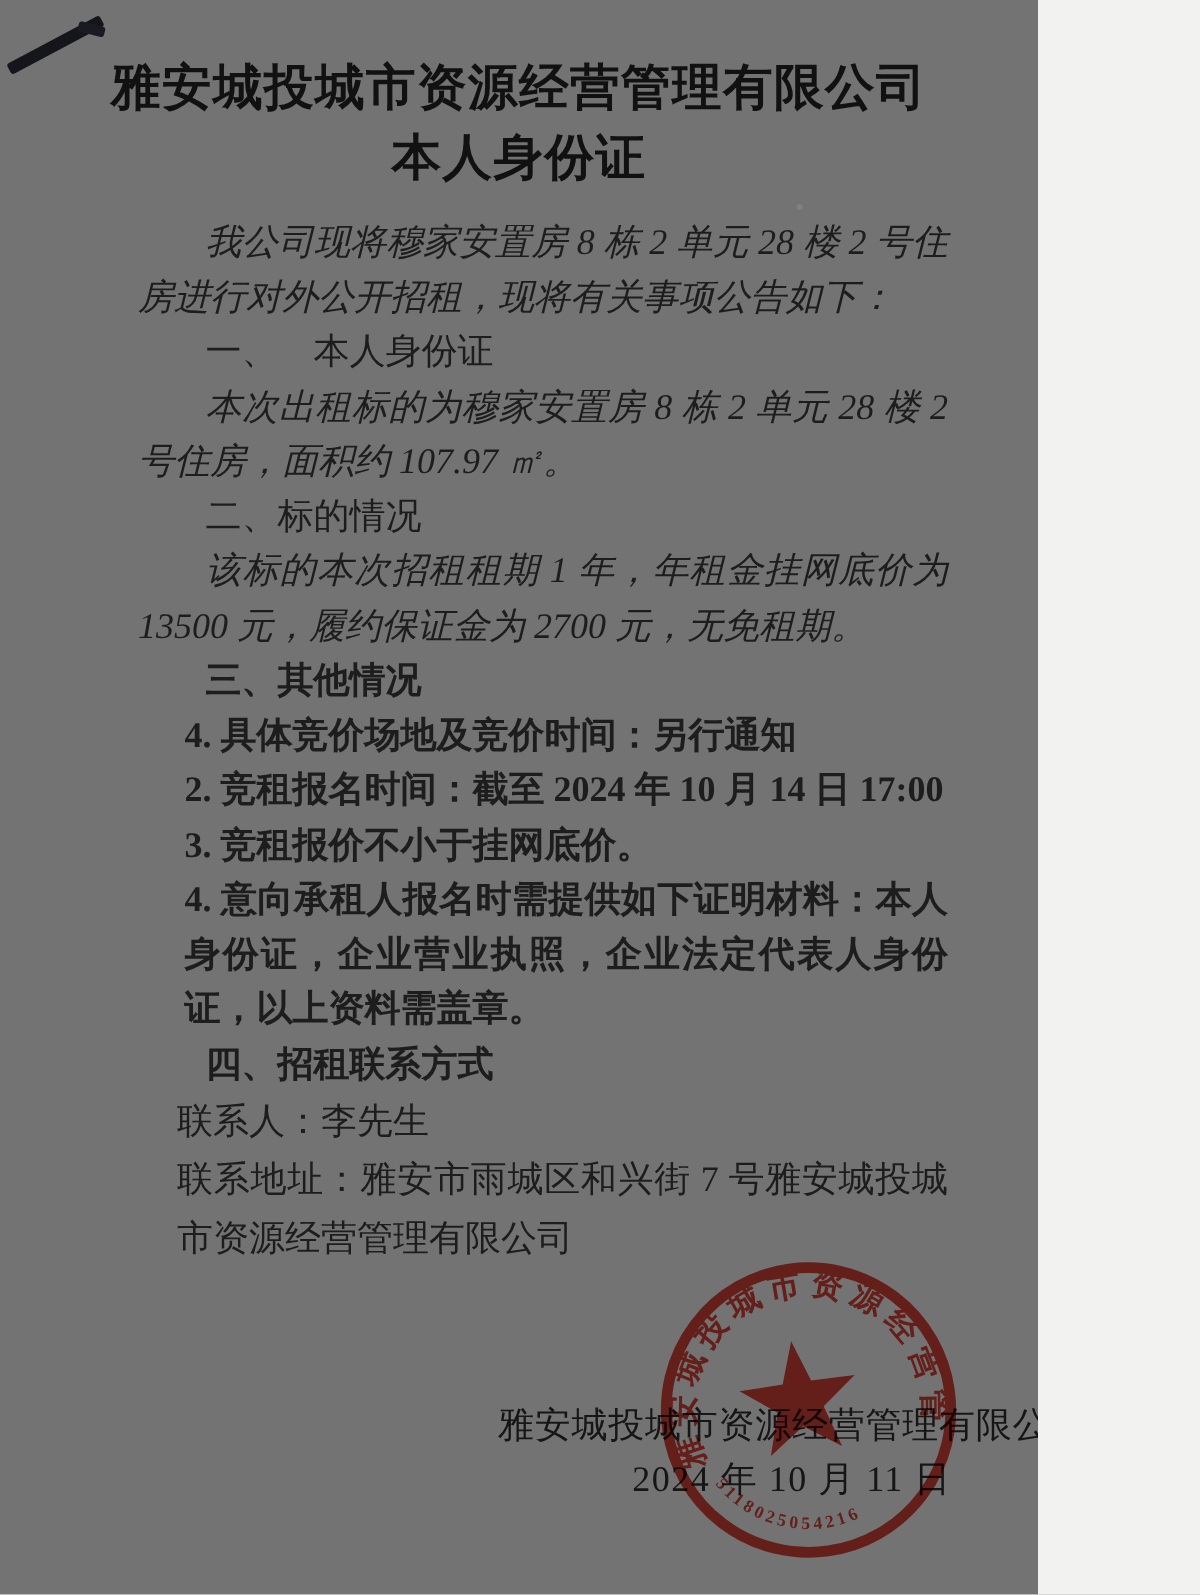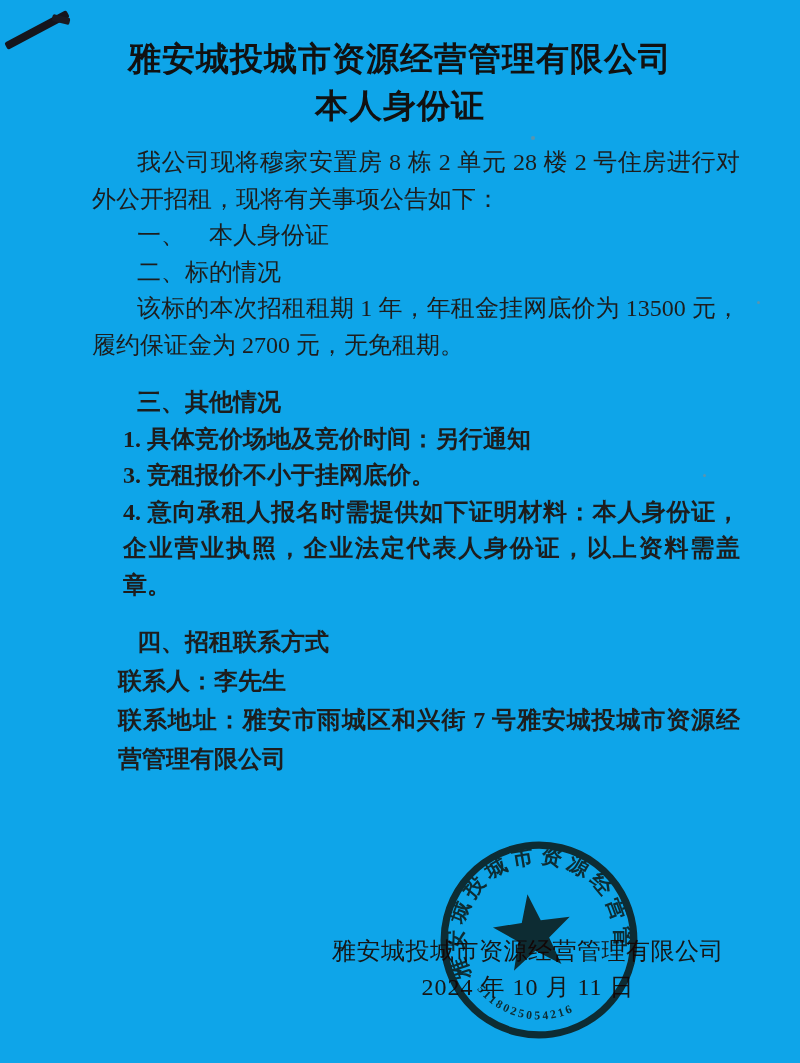--- a/index.html
+++ b/index.html
@@ -2,38 +2,38 @@
 <html><head>
 <meta charset="utf-8">
 <style>
   html,body{margin:0;padding:0;}
   body{
     width:800px;height:1063px;overflow:hidden;
     background:#f2f2f0;
     font-family:"Liberation Serif","DejaVu Serif",serif;
   }
   .page{
-    position:relative;width:800px;height:1063px;
-    background:#0ea5e9;color:#1d1d1d;overflow:hidden;
+    position:relative;width:692px;height:1063px;
+    background:#737373;color:#1d1d1d;overflow:hidden;
   }
   .title-block{
     padding-top:36px;text-align:center;
     font-weight:bold;font-size:33px;line-height:47px;color:#111;
     letter-spacing:1px;
   }
   .body-block{
     margin-left:92px;margin-right:60px;padding-top:14px;
     font-size:24px;line-height:36.5px;color:#1d1d1d;
   }
-  .para{margin:0;text-indent:45px;text-align:justify;}
+  .para{margin:0;text-indent:45px;text-align:justify;font-style:italic;}
   .heading{margin:0;margin-left:45px;font-weight:normal;}
-  .heading-bold{font-weight:bold;margin-top:21px;}
+  .heading-bold{font-weight:bold;}
   .list-block{margin-left:31px;}
   .list-item{margin:0;text-align:justify;font-weight:bold;}
-  .contacts-block{margin-left:26px;line-height:39px;margin-top:1px;font-weight:bold;}
+  .contacts-block{margin-left:26px;line-height:39px;margin-top:1px;font-weight:normal;}
   .contact-line{margin:0;text-align:justify;}
   .signature-block{
     position:absolute;top:934px;left:326px;width:404px;
     text-align:center;font-size:24px;color:#161616;
   }
   .signature-company{line-height:34px;letter-spacing:0.5px;}
   .signature-date{line-height:34px;margin-top:2px;letter-spacing:1px;}
   .stamp{
     position:absolute;left:437px;top:838px;width:204px;height:204px;
     transform:rotate(-8deg);
@@ -75,27 +75,29 @@
 
   <div class="title-block">
     <div>雅安城投城市资源经营管理有限公司</div>
     <div>本人身份证</div>
   </div>
 
   <div class="body-block">
     <p class="para">我公司现将穆家安置房 8 栋 2 单元 28 楼 2 号住房进行对外公开招租，现将有关事项公告如下：</p>
 
     <p class="heading">一、　本人身份证</p>
+    <p class="para">本次出租标的为穆家安置房 8 栋 2 单元 28 楼 2 号住房，面积约 107.97 ㎡。</p>
 
     <p class="heading">二、标的情况</p>
     <p class="para">该标的本次招租租期 1 年，年租金挂网底价为 13500 元，履约保证金为 2700 元，无免租期。</p>
 
     <p class="heading heading-bold">三、其他情况</p>
     <div class="list-block">
-      <p class="list-item">1. 具体竞价场地及竞价时间：另行通知</p>
+      <p class="list-item">4. 具体竞价场地及竞价时间：另行通知</p>
+      <p class="list-item">2. 竞租报名时间：截至 2024 年 10 月 14 日 17:00</p>
       <p class="list-item">3. 竞租报价不小于挂网底价。</p>
       <p class="list-item">4. 意向承租人报名时需提供如下证明材料：本人身份证，企业营业执照，企业法定代表人身份证，以上资料需盖章。</p>
     </div>
 
     <p class="heading heading-bold">四、招租联系方式</p>
     <div class="contacts-block">
       <p class="contact-line">联系人：李先生</p>
       <p class="contact-line">联系地址：雅安市雨城区和兴街 7 号雅安城投城市资源经营管理有限公司</p>
     </div>
   </div>

